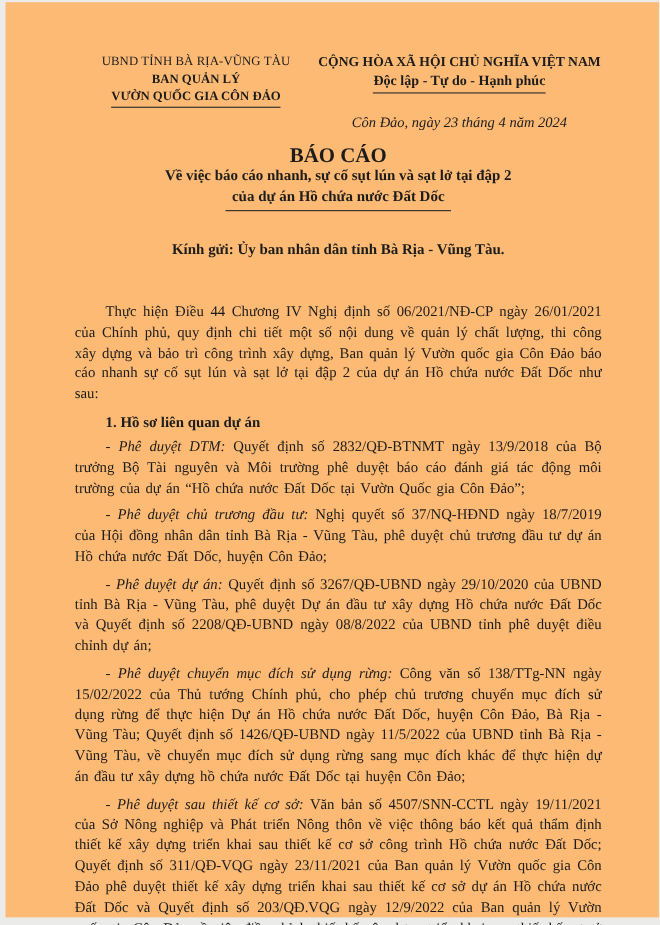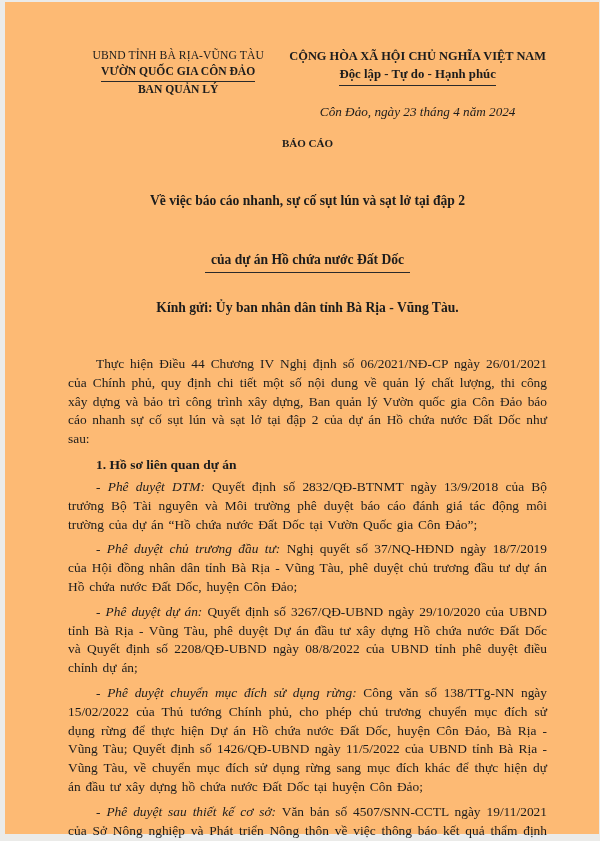--- a/index.html
+++ b/index.html
@@ -32,22 +32,22 @@
     line-height: 14px;
   }
   .doc-number { margin-top: 15px; font-size: 13px; }
   .motto {
     font-weight: bold; font-size: 12.8px; line-height: 17px;
     display: inline-block; border-bottom: 1.4px solid #2a2a2a; padding-bottom: 2px;
   }
   .date-line { margin-top: 18px; font-style: italic; font-size: 13.2px; }
   
   .title-block { text-align: center; margin-top: 14px; }
-  .doc-title   { font-weight: bold; font-size: 11px; line-height: 18px; }
-  .doc-subtitle{ font-weight: bold; font-size: 13.6px; line-height: 18.5px; margin-top: 40px; }
+  .doc-title   { font-weight: bold; font-size: 19px; line-height: 18px; }
+  .doc-subtitle{ font-weight: bold; font-size: 13.6px; line-height: 18.5px; }
   .subtitle-underline {
     width: 205px; height: 0;
     border-bottom: 1.6px solid #2a2a2a;
     margin: 3px auto 0 auto;
   }
   .salutation {
     text-align: center; font-weight: bold; font-size: 13.6px;
     margin-top: 27px;
   }
   
@@ -67,22 +67,22 @@
   .lead-italic { font-style: italic; }
 </style>
 </head>
 <body>
 
 <div class="page">
 
   <div class="doc-header">
     <div class="hdr-left">
       <div class="hdr-line-sm">UBND TỈNH BÀ RỊA-VŨNG TÀU</div>
+      <div class="hdr-line-b">BAN QUẢN LÝ</div>
       <div class="hdr-line-b"><span class="u-short">VƯỜN QUỐC GIA CÔN ĐẢO</span></div>
-      <div class="hdr-line-b">BAN QUẢN LÝ</div>
     </div>
     <div class="hdr-right">
       <div class="hdr-line-b" style="font-size:12.4px;">CỘNG HÒA XÃ HỘI CHỦ NGHĨA VIỆT NAM</div>
       <div><span class="motto">Độc lập - Tự do - Hạnh phúc</span></div>
       <div class="date-line">Côn Đảo, ngày 23 tháng 4 năm 2024</div>
     </div>
   </div>
 
   <div class="title-block">
     <div class="doc-title">BÁO CÁO</div>

